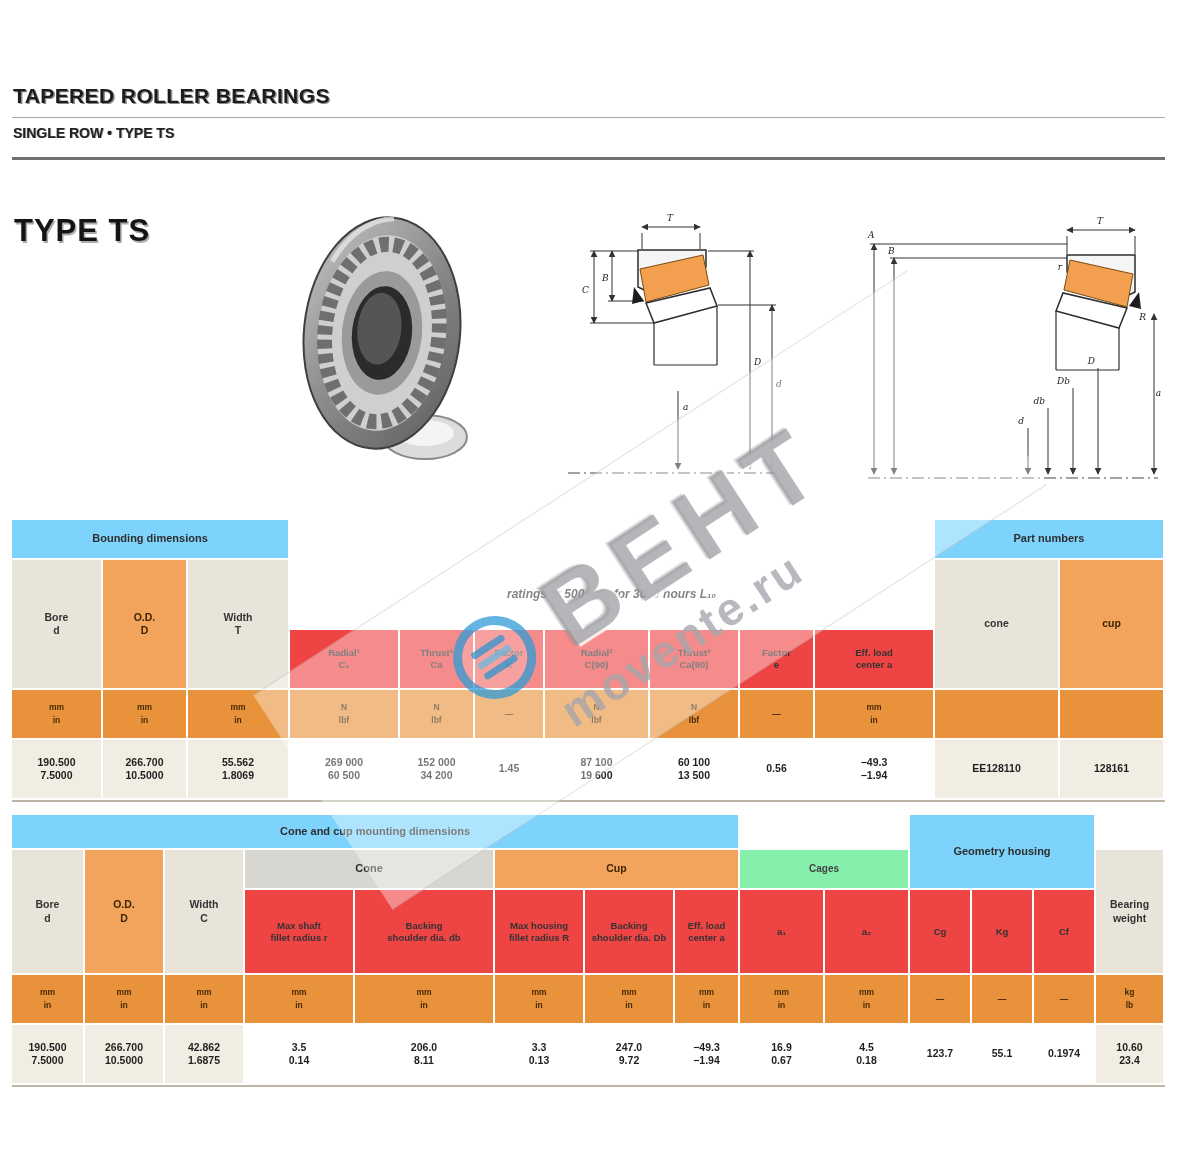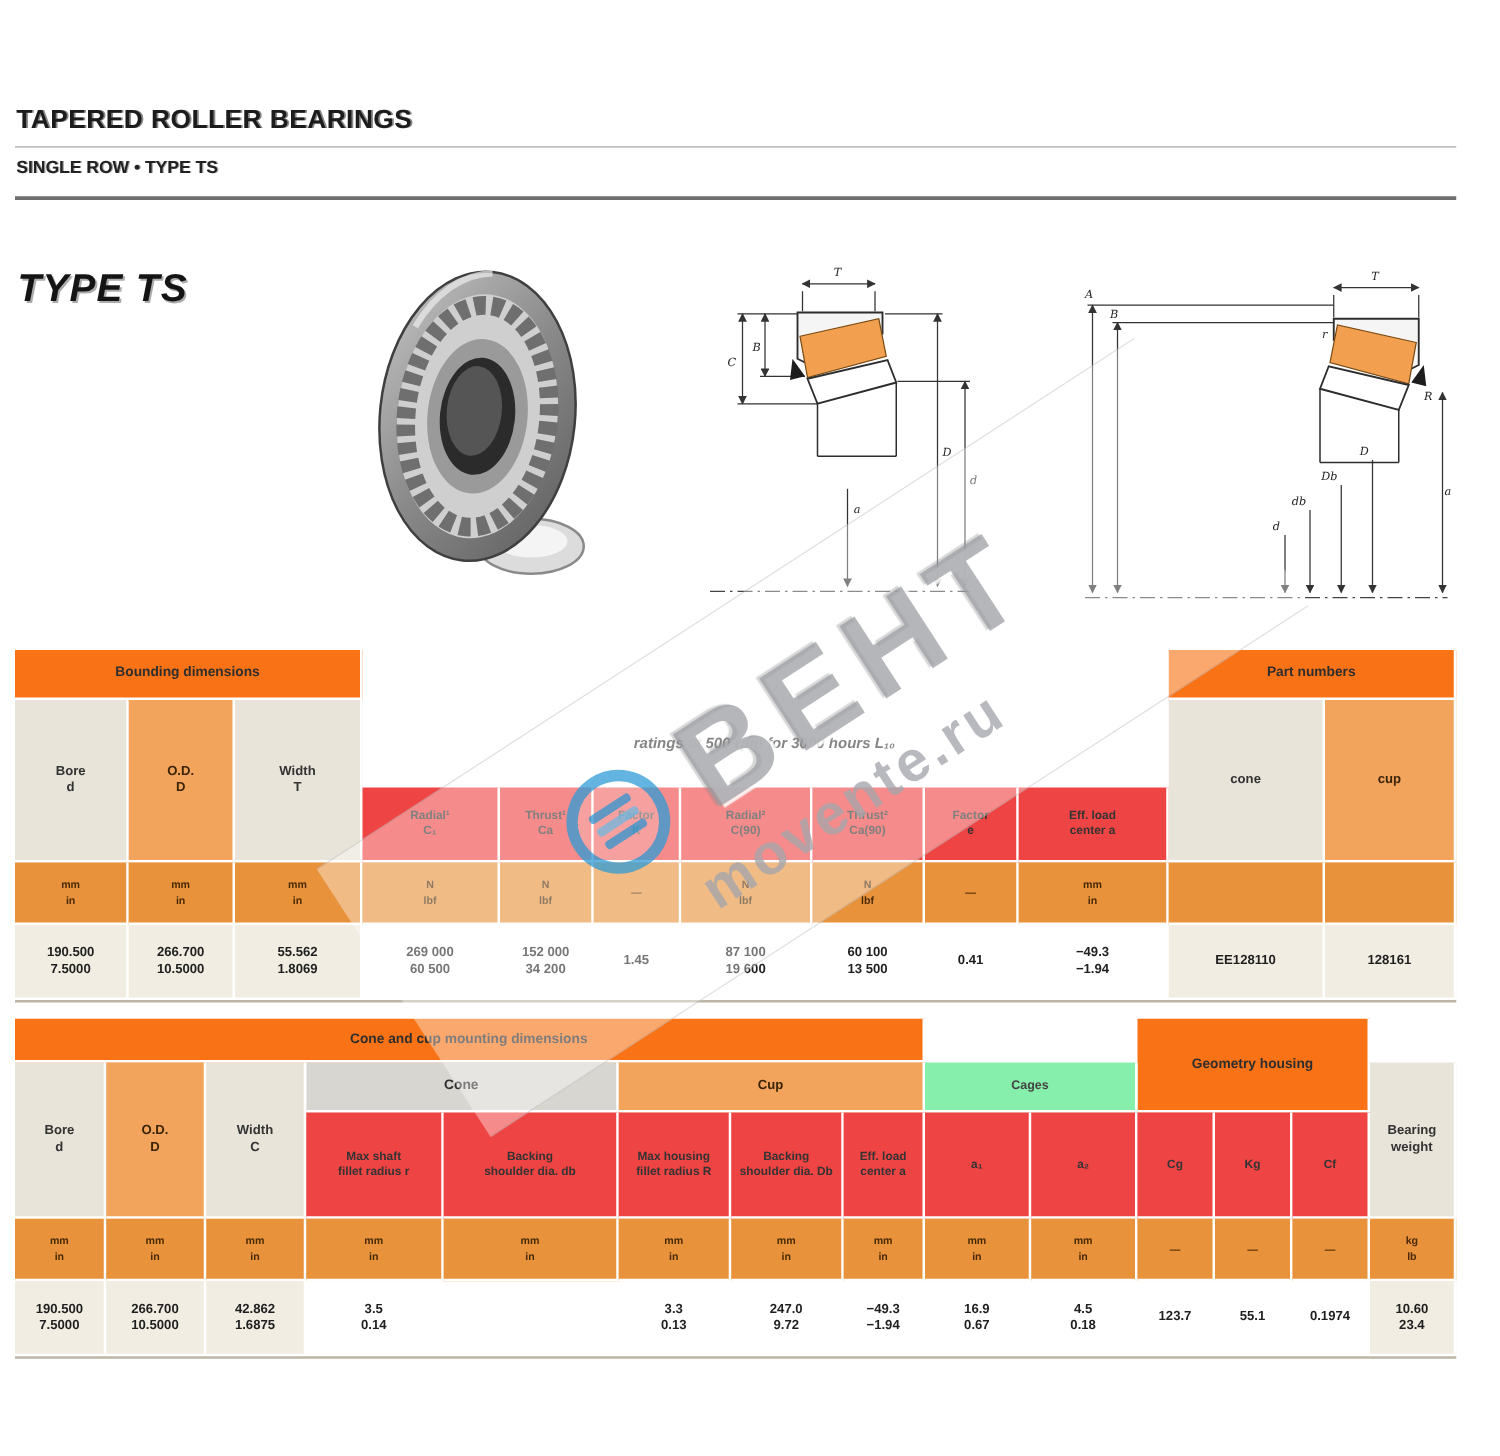--- a/index.html
+++ b/index.html
@@ -8,38 +8,38 @@
         font-family:"Liberation Sans",sans-serif;overflow:hidden;margin:0 auto}
 
   
   .h-title{position:absolute;left:13px;top:84px;font-size:21px;font-weight:bold;color:#1c1c1c;
            letter-spacing:.4px;text-shadow:1.4px .6px 0 rgba(40,40,40,.55)}
   .h-sub{position:absolute;left:13px;top:125px;font-size:14px;font-weight:bold;color:#222;
          text-shadow:1px .4px 0 rgba(40,40,40,.4)}
   .rule{position:absolute;left:12px;width:1153px;background:#8f8f8f}
   .rule-a{top:117px;height:1px;background:#a8a8a8}
   .rule-b{top:157px;height:3px;background:#6f6f6f}
-  .type-ts{position:absolute;left:14px;top:213px;font-size:31px;font-weight:bold;font-style:italic;
+  .type-ts{position:absolute;left:14px;top:213px;font-size:31px;font-weight:bold;
            color:#141414;letter-spacing:1px;text-shadow:1.5px 1.5px 0 rgba(90,90,90,.5)}
 
   
   .fig{position:absolute}
   .dl{font-family:"DejaVu Serif",serif;font-style:italic;font-size:9px;fill:#222}
 
   
   .grid{position:absolute;display:grid}
   .t1{left:12px;top:520px;
       grid-template-columns:91px 85px 102px 110px 75px 70px 105px 90px 75px 120px 125px 105px;
       grid-template-rows:40px 70px 60px 50px 60px}
   .t2{left:12px;top:815px;
       grid-template-columns:73px 80px 80px 110px 140px 90px 90px 65px 85px 85px 62px 62px 62px 69px;
       grid-template-rows:35px 40px 85px 50px 60px}
   .c{border-right:2px solid #fff;border-bottom:2px solid #fff;display:flex;flex-direction:column;
      align-items:center;justify-content:center;text-align:center;line-height:1.25;overflow:hidden;padding:1px}
-  .hgray{background:#f97316;font-size:11px;font-weight:bold;color:#2e2e2e}
+  .hgray{background:#7dd3fc;font-size:11px;font-weight:bold;color:#2e2e2e}
   .hgray2{background:#D8D6D1;font-size:11px;font-weight:bold;color:#2e2e2e}
   .hbeige{background:#E9E4DA;font-size:10.5px;font-weight:bold;color:#333}
   .horange{background:#F2A45C;font-size:10.5px;font-weight:bold;color:#3d2504}
   .hsub{background:#ef4444;font-size:9.5px;color:#333;font-weight:bold}
   .hcage{background:#86efac;font-size:10px;color:#444;font-weight:bold}
   .note{background:#fff;font-size:12px;font-weight:bold;font-style:italic;color:#3a3a3a}
   .band{background:#E8923B;font-size:8.5px;font-weight:bold;color:#4a2a06;line-height:1.5}
   .val{background:#fff;font-size:10.5px;font-weight:bold;color:#1f1f1f}
   .valbeige{background:#F2EDE3}
   .tbot{position:absolute;left:12px;width:1153px;height:2px;background:#BDB5A6}
@@ -292,21 +292,21 @@
       </div>
     <div class="c val" style="grid-column:7;grid-row:5">
         <span>87 100</span>
         <span>19 600</span>
       </div>
     <div class="c val" style="grid-column:8;grid-row:5">
         <span>60 100</span>
         <span>13 500</span>
       </div>
     <div class="c val" style="grid-column:9;grid-row:5">
-        <span>0.41</span>
+        <span>0.56</span>
       </div>
     <div class="c val" style="grid-column:10;grid-row:5">
         <span>−49.3</span>
         <span>−1.94</span>
       </div>
     <div class="c val valbeige" style="grid-column:11;grid-row:5">
         <span>EE128110</span>
       </div>
     <div class="c val valbeige" style="grid-column:12;grid-row:5">
         <span>128161</span>
@@ -445,20 +445,24 @@
         <span>266.700</span>
         <span>10.5000</span>
       </div>
     <div class="c val valbeige" style="grid-column:3;grid-row:5">
         <span>42.862</span>
         <span>1.6875</span>
       </div>
     <div class="c val" style="grid-column:4;grid-row:5">
         <span>3.5</span>
         <span>0.14</span>
+      </div>
+    <div class="c val" style="grid-column:5;grid-row:5">
+        <span>206.0</span>
+        <span>8.11</span>
       </div>
     <div class="c val" style="grid-column:6;grid-row:5">
         <span>3.3</span>
         <span>0.13</span>
       </div>
     <div class="c val" style="grid-column:7;grid-row:5">
         <span>247.0</span>
         <span>9.72</span>
       </div>
     <div class="c val" style="grid-column:8;grid-row:5">

